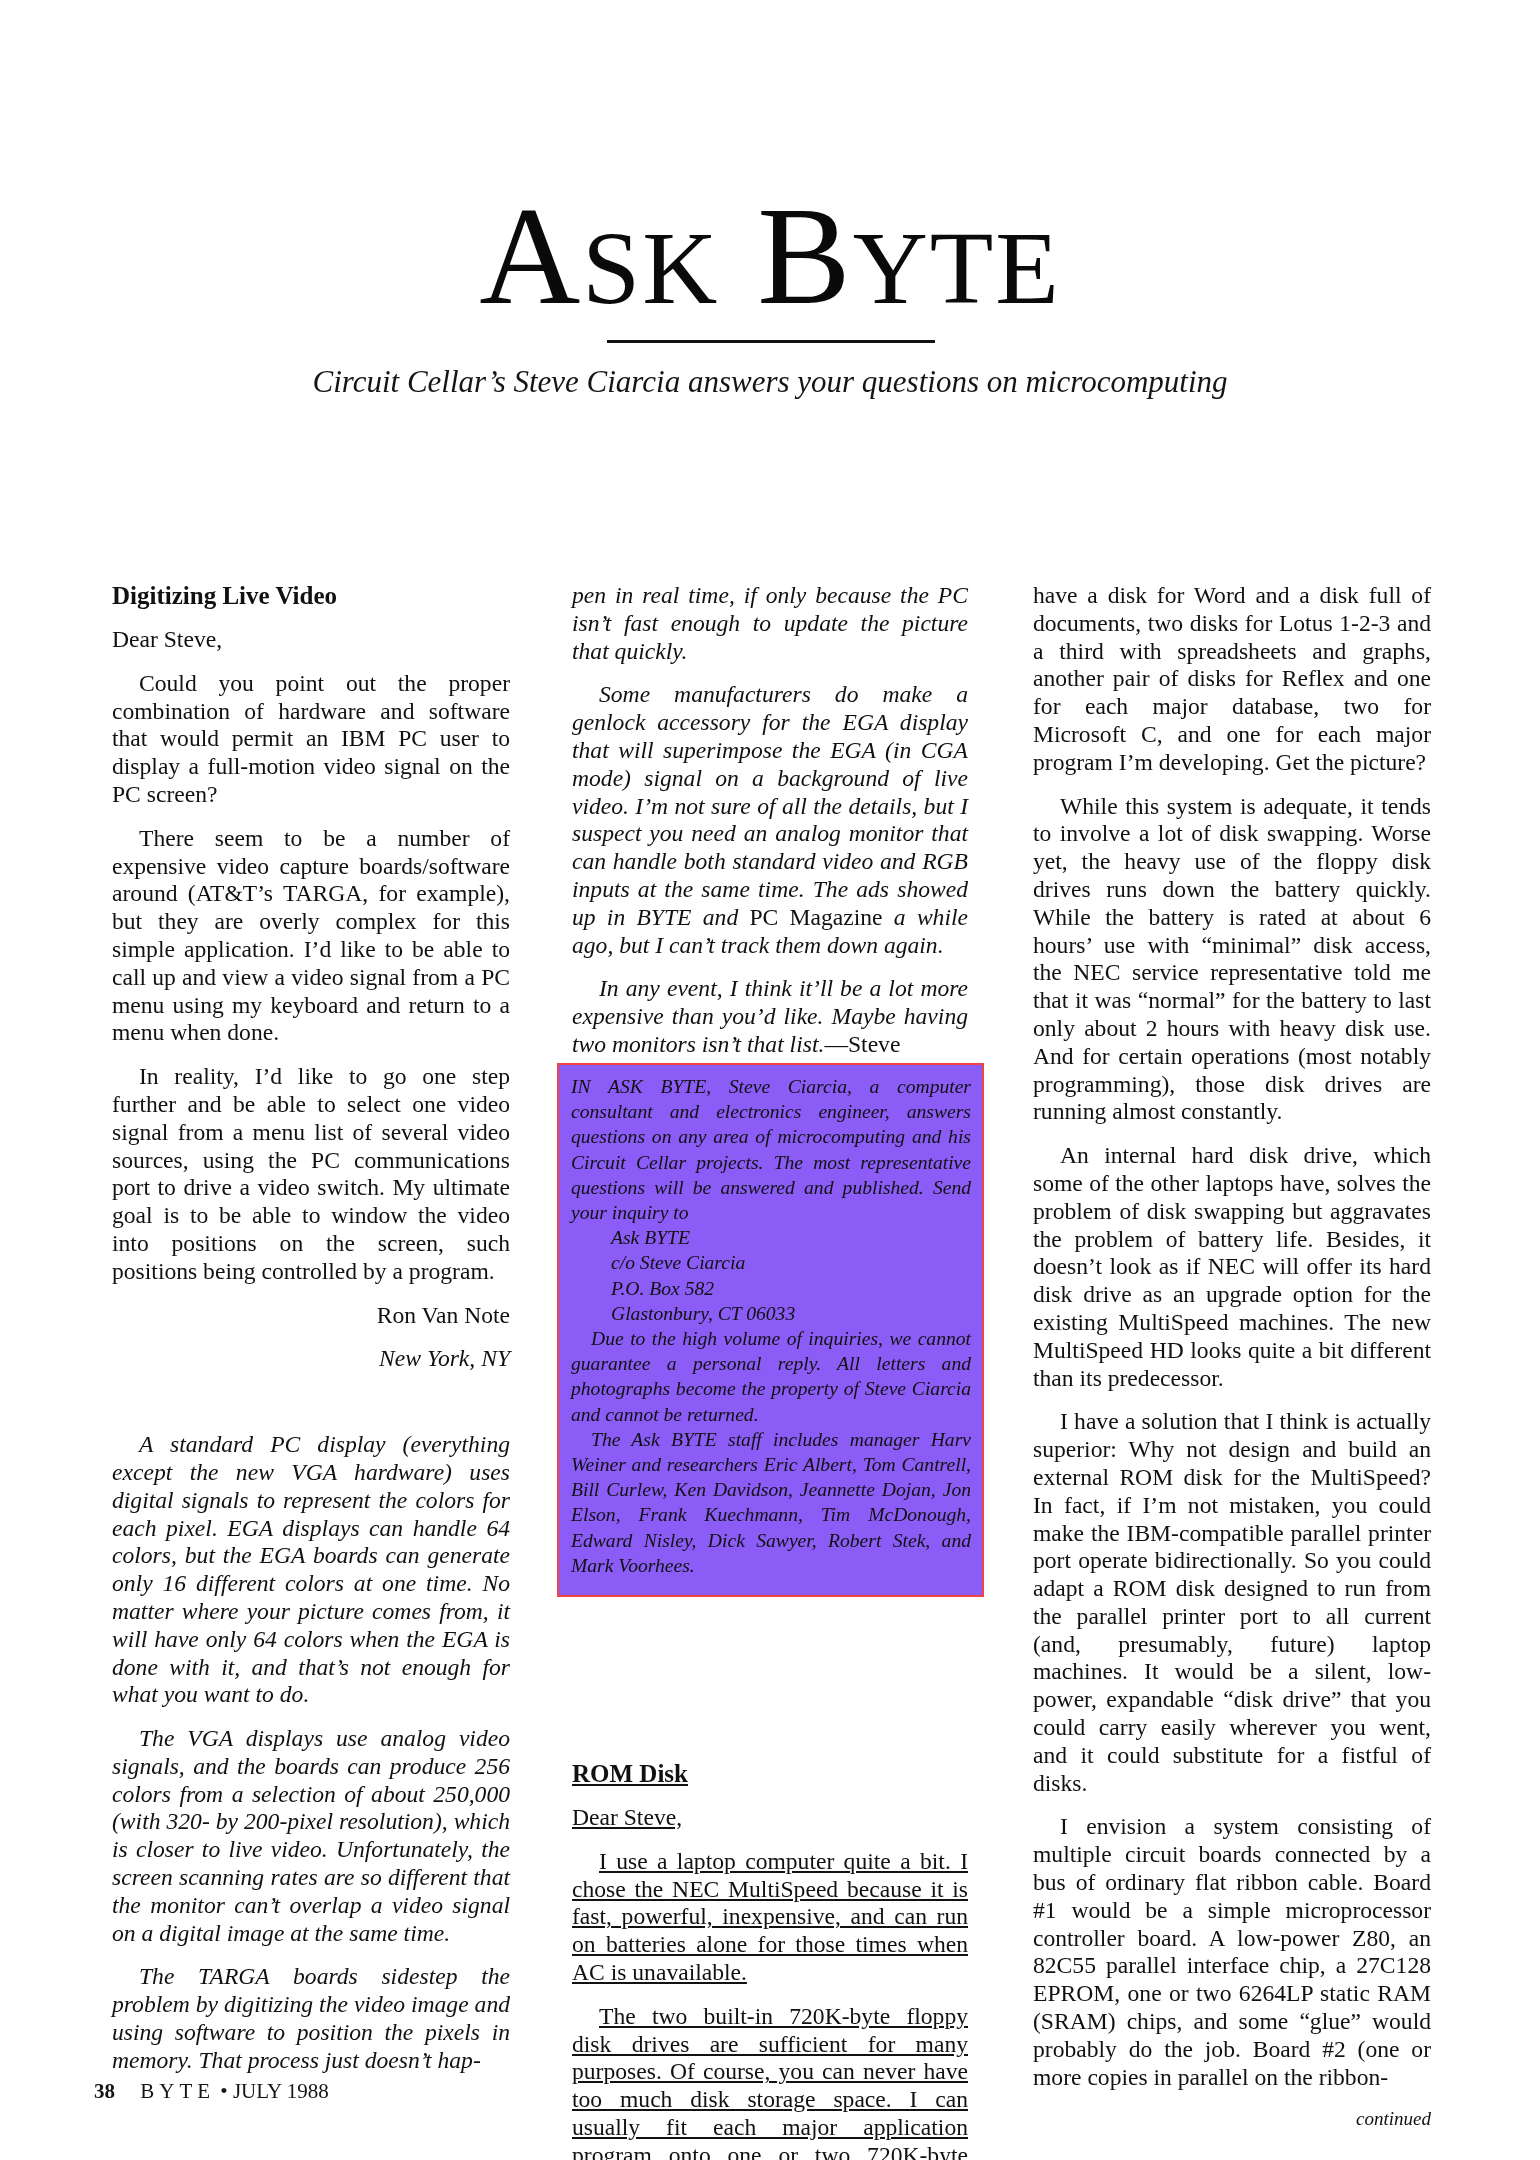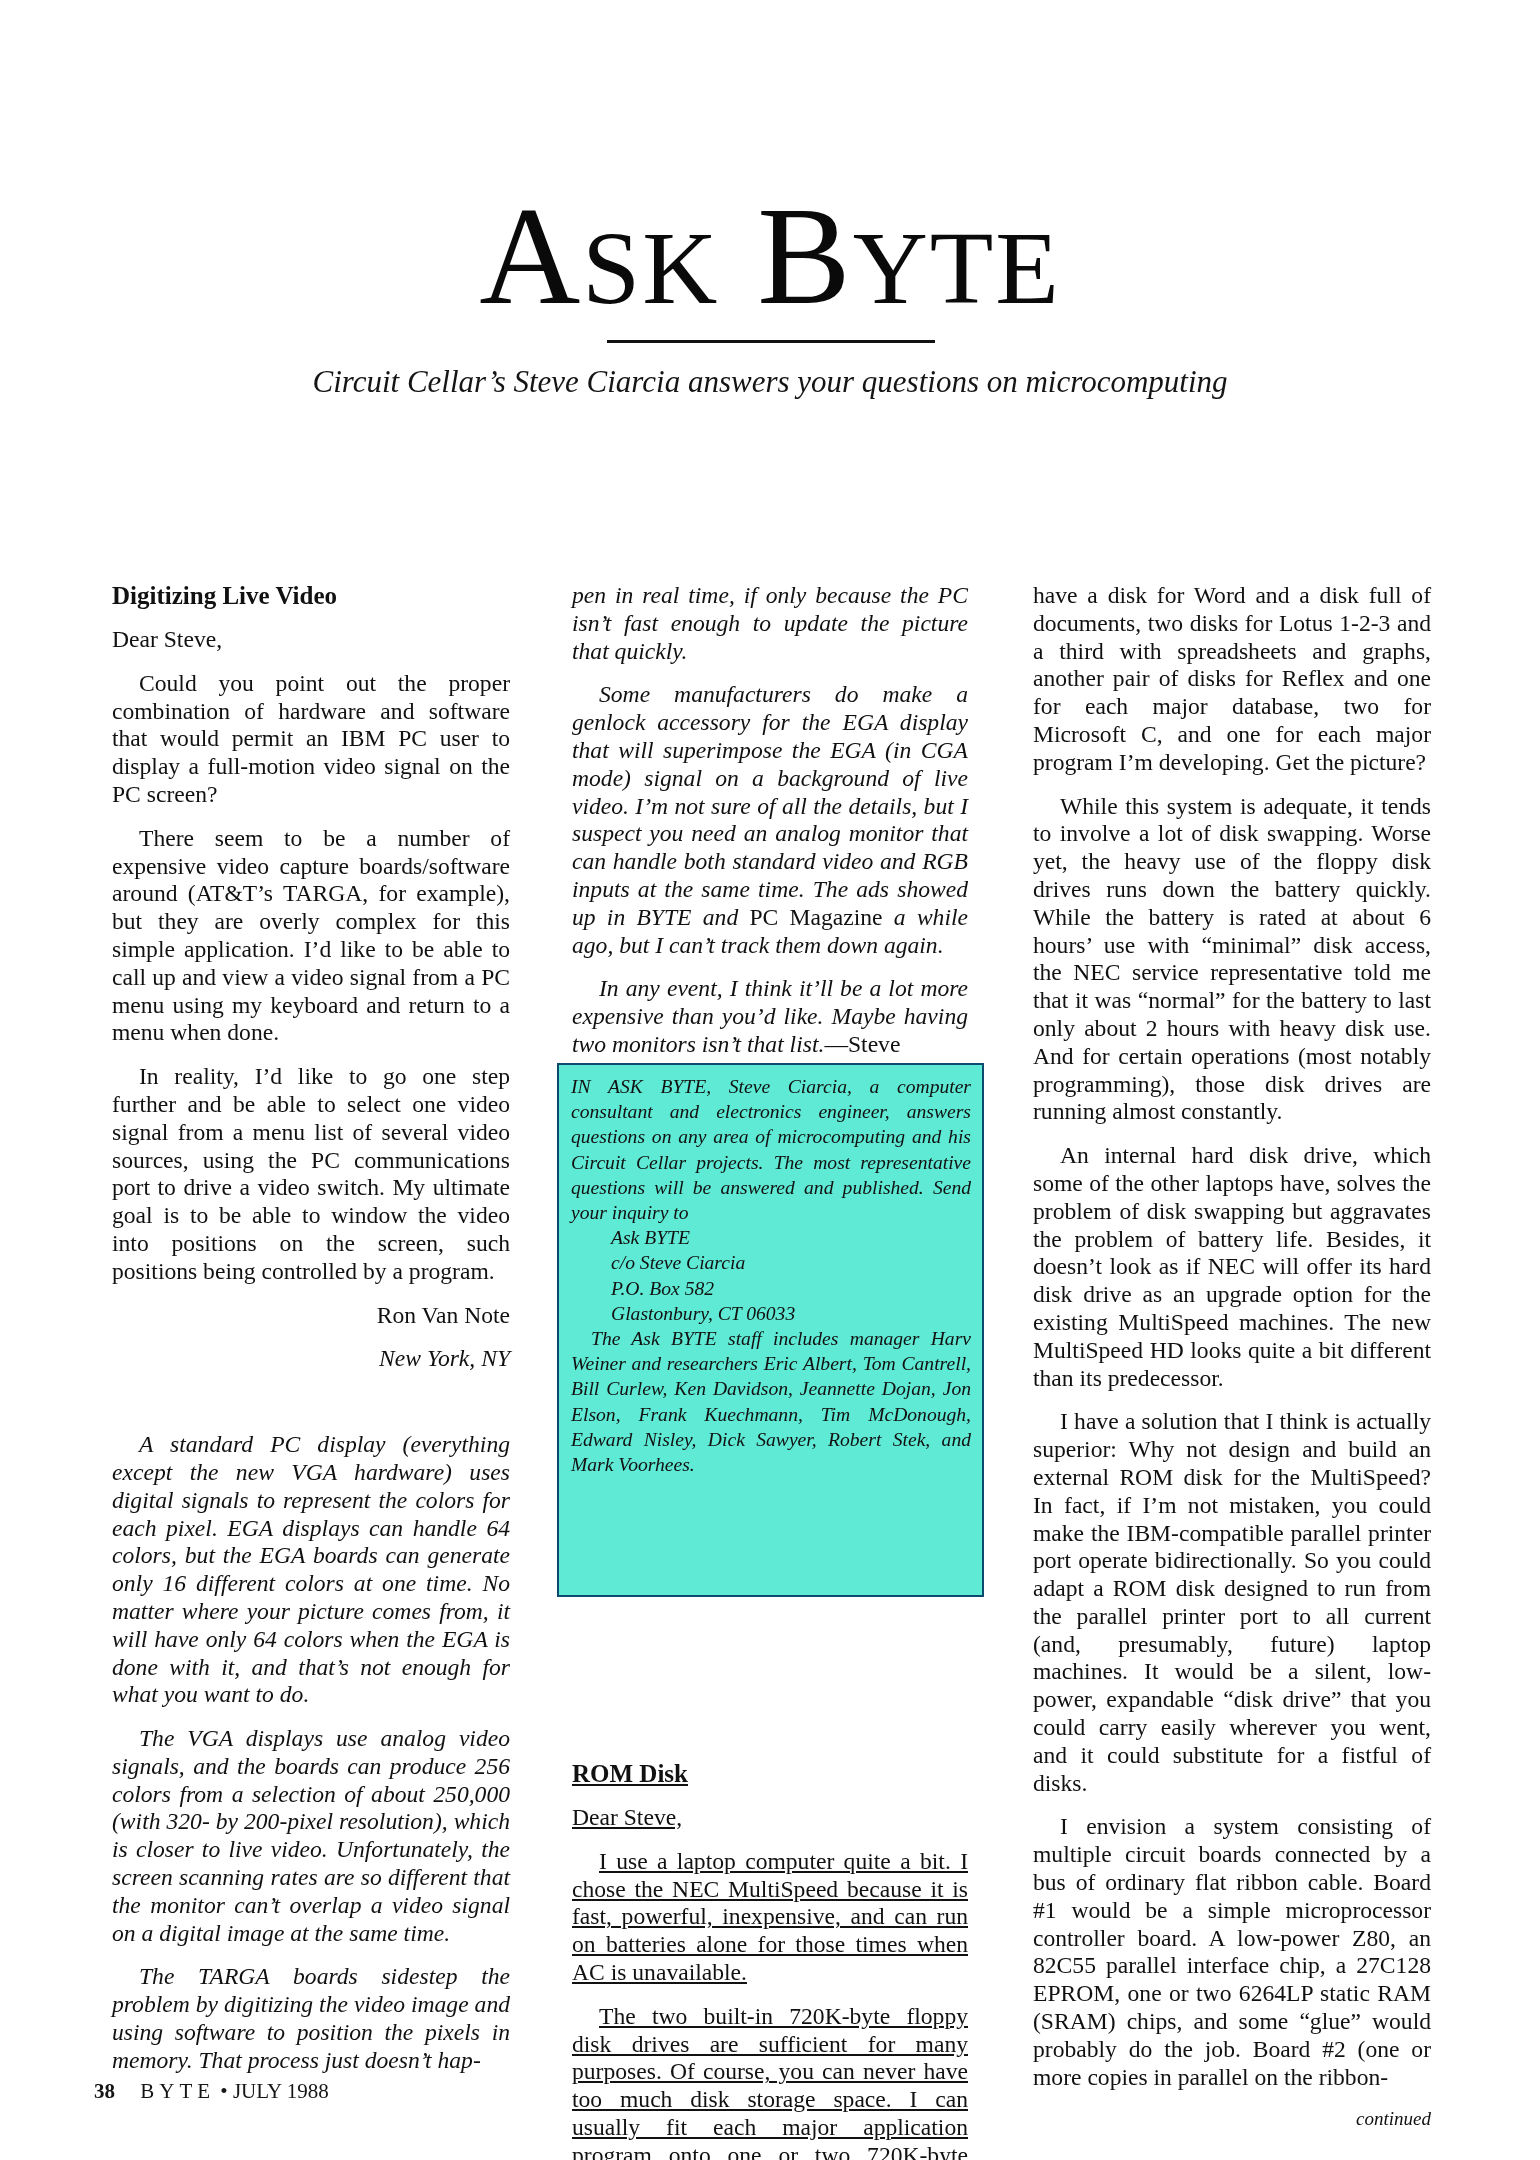--- a/index.html
+++ b/index.html
@@ -79,22 +79,22 @@
     margin: 0;
   }
   .sig-city { font-style: italic; }
   .spacer { height: 26px; }
   .infobox {
     position: absolute;
     left: 557px;
     top: 1063px;
     width: 400px;
     height: 511px;
-    border: 2px solid #0c4a6e;
-    background: #5eead4;
+    border: 2px solid #ef4444;
+    background: #8b5cf6;
     padding: 9px 11px 10px 12px;
     font-style: italic;
     font-size: 19.6px;
     line-height: 25.2px;
     text-align: justify;
   }
   .infobox p { margin: 0; }
   .infobox p.ind { text-indent: 20px; }
   .infobox .addr { padding-left: 40px; text-align: left; }
   .col2-lower {
@@ -151,20 +151,21 @@
 </div>
 
 <div class="infobox">
   <p><span>IN ASK BYTE</span><span>, Steve Ciarcia, a computer consultant and electronics engineer, answers questions on any area of microcomputing and his Circuit Cellar projects. The most representative questions will be answered and published. Send your inquiry to</span></p>
   <div class="addr">
     <div>Ask BYTE</div>
     <div>c/o Steve Ciarcia</div>
     <div>P.O. Box 582</div>
     <div>Glastonbury, CT 06033</div>
   </div>
+  <p class="ind">Due to the high volume of inquiries, we cannot guarantee a personal reply. All letters and photographs become the property of Steve Ciarcia and cannot be returned.</p>
   <p class="ind">The Ask BYTE staff includes manager Harv Weiner and researchers Eric Albert, Tom Cantrell, Bill Curlew, Ken Davidson, Jeannette Dojan, Jon Elson, Frank Kuechmann, Tim McDonough, Edward Nisley, Dick Sawyer, Robert Stek, and Mark Voorhees.</p>
 </div>
 
 <div class="col col2-lower">
   <h2 class="heading">ROM Disk</h2>
   <p class="noind">Dear Steve,</p>
   <p>I use a laptop computer quite a bit. I chose the NEC MultiSpeed because it is fast, powerful, inexpensive, and can run on batteries alone for those times when AC is unavailable.</p>
   <p>The two built-in 720K-byte floppy disk drives are sufficient for many purposes. Of course, you can never have too much disk storage space. I can usually fit each major application program onto one or two 720K-byte disks, leaving the B drive open to hold the working files. So I</p>
 </div>
 

